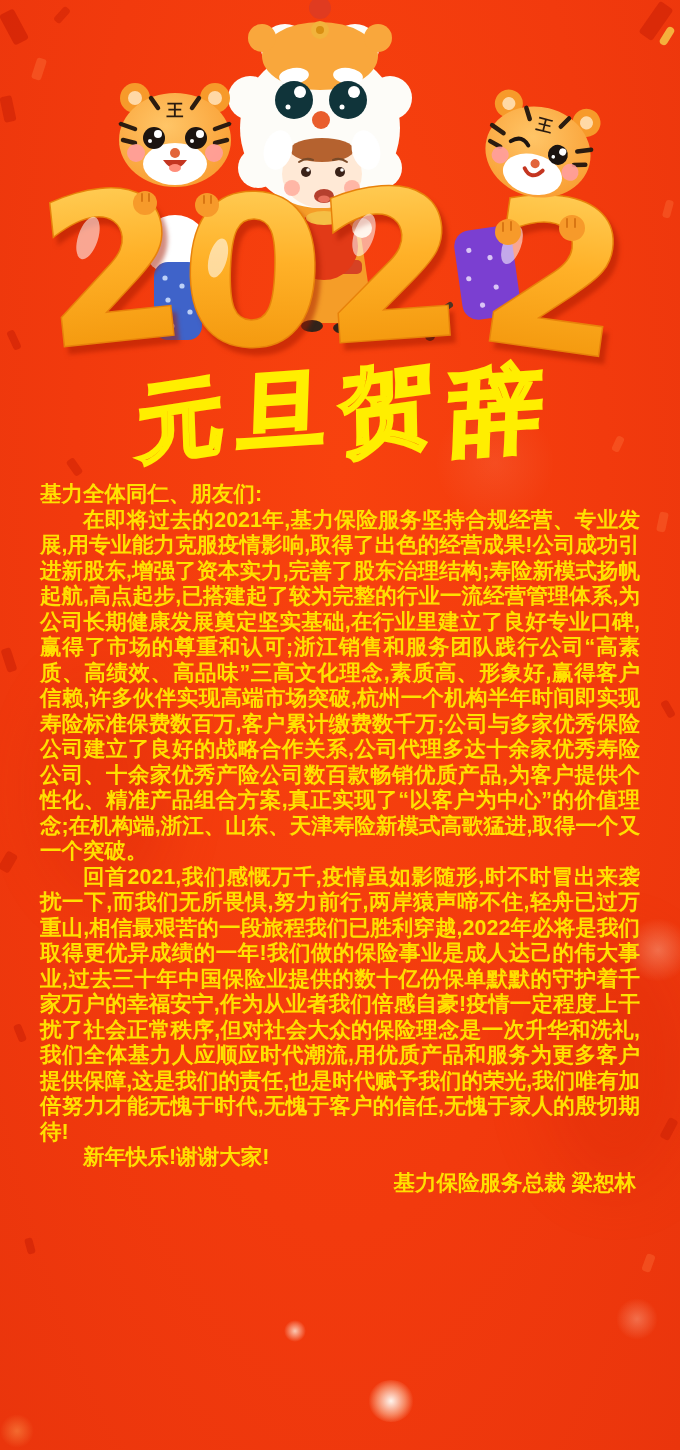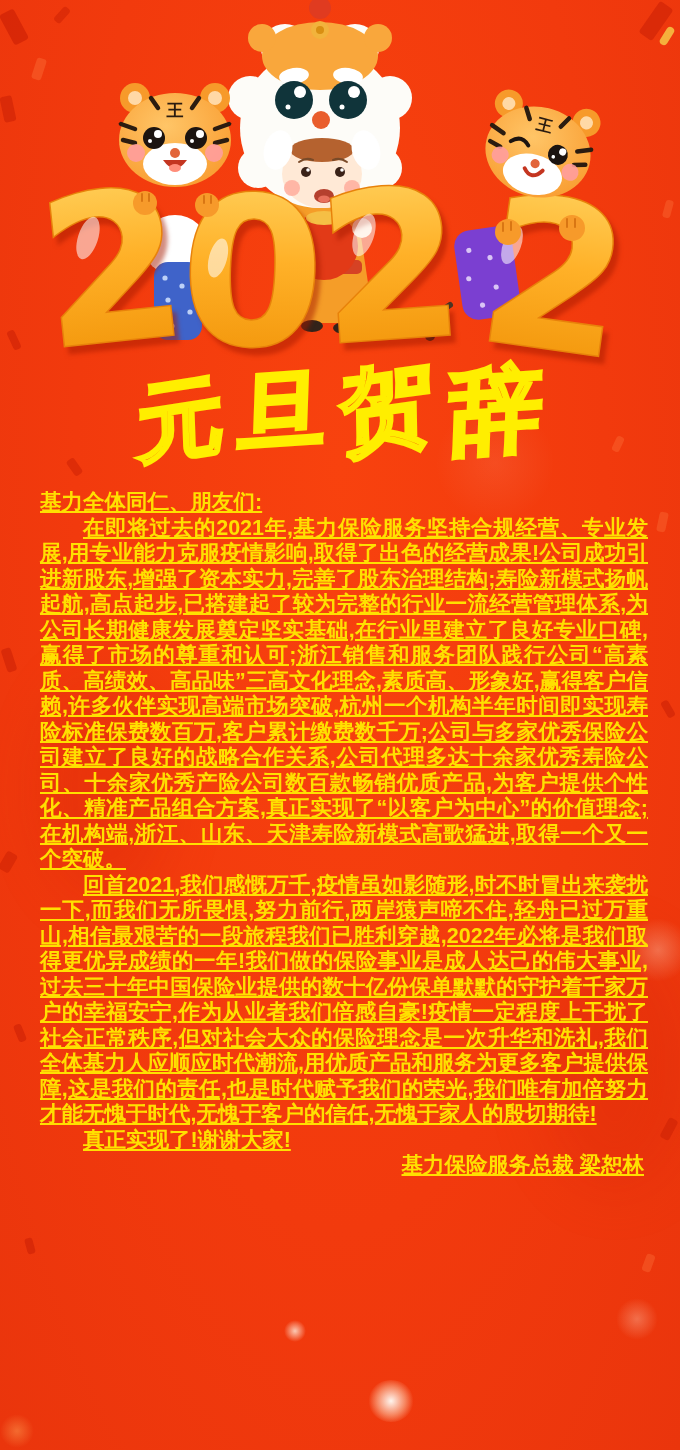--- a/index.html
+++ b/index.html
@@ -18,23 +18,23 @@
   
   .title-row { position:relative; display:flex; justify-content:center; align-items:center;
     gap:16px; margin-top:-16px; height:112px; }
   .tchar { font-size:86px; font-weight:bold; line-height:1;
     color:rgba(255,238,0,0.10); -webkit-text-stroke:3.5px #ffee00; }
   .tchar.c0 { transform:skewX(-7deg) rotate(-9deg) translateY(9px); }
   .tchar.c1 { transform:skewX(-6deg) rotate(-4deg) translateY(2px); }
   .tchar.c2 { transform:skewX(-7deg) rotate(-8deg) translateY(-3px); font-size:92px; }
   .tchar.c3 { transform:skewX(-6deg) rotate(-4deg) translateY(1px); font-size:94px; }
   
-  .letter { position:relative; margin-top:24px; padding:0 32px 0 40px;
+  .letter { position:relative; margin-top:16px; padding:0 40px 0 40px;
     color:#ffe000; font-weight:bold; font-size:21.5px; line-height:25.5px;
-    text-align:justify;text-decoration:underline; }
+    text-align:justify; }
   .letter p { margin:0; }
   .para { text-indent:2em; }
   .sig { text-align:right; text-align-last:right; margin-top:9px; padding-right:4px; }
 </style>
 </head>
 <body>
 
 <div class="poster">
 
   <div class="blotch" style="left:40px;top:680px;width:130px;height:220px;background:rgba(205,30,5,.22);"></div>
@@ -244,17 +244,17 @@
     <span class="tchar c0">元</span>
     <span class="tchar c1">旦</span>
     <span class="tchar c2">贺</span>
     <span class="tchar c3">辞</span>
   </div>
 
   <div class="letter">
     <p>基力全体同仁、朋友们:</p>
     <p class="para">在即将过去的2021年,基力保险服务坚持合规经营、专业发展,用专业能力克服疫情影响,取得了出色的经营成果!公司成功引进新股东,增强了资本实力,完善了股东治理结构;寿险新模式扬帆起航,高点起步,已搭建起了较为完整的行业一流经营管理体系,为公司长期健康发展奠定坚实基础,在行业里建立了良好专业口碑,赢得了市场的尊重和认可;浙江销售和服务团队践行公司“高素质、高绩效、高品味”三高文化理念,素质高、形象好,赢得客户信赖,许多伙伴实现高端市场突破,杭州一个机构半年时间即实现寿险标准保费数百万,客户累计缴费数千万;公司与多家优秀保险公司建立了良好的战略合作关系,公司代理多达十余家优秀寿险公司、十余家优秀产险公司数百款畅销优质产品,为客户提供个性化、精准产品组合方案,真正实现了“以客户为中心”的价值理念;在机构端,浙江、山东、天津寿险新模式高歌猛进,取得一个又一个突破。</p>
     <p class="para">回首2021,我们感慨万千,疫情虽如影随形,时不时冒出来袭扰一下,而我们无所畏惧,努力前行,两岸猿声啼不住,轻舟已过万重山,相信最艰苦的一段旅程我们已胜利穿越,2022年必将是我们取得更优异成绩的一年!我们做的保险事业是成人达己的伟大事业,过去三十年中国保险业提供的数十亿份保单默默的守护着千家万户的幸福安宁,作为从业者我们倍感自豪!疫情一定程度上干扰了社会正常秩序,但对社会大众的保险理念是一次升华和洗礼,我们全体基力人应顺应时代潮流,用优质产品和服务为更多客户提供保障,这是我们的责任,也是时代赋予我们的荣光,我们唯有加倍努力才能无愧于时代,无愧于客户的信任,无愧于家人的殷切期待!</p>
-    <p class="para">真正实现了!谢谢大家!</p>
+    <p class="para">新年快乐!谢谢大家!</p>
     <p class="sig">基力保险服务总裁 梁恕林</p>
   </div>
 
 </div>
 
 </body></html>

